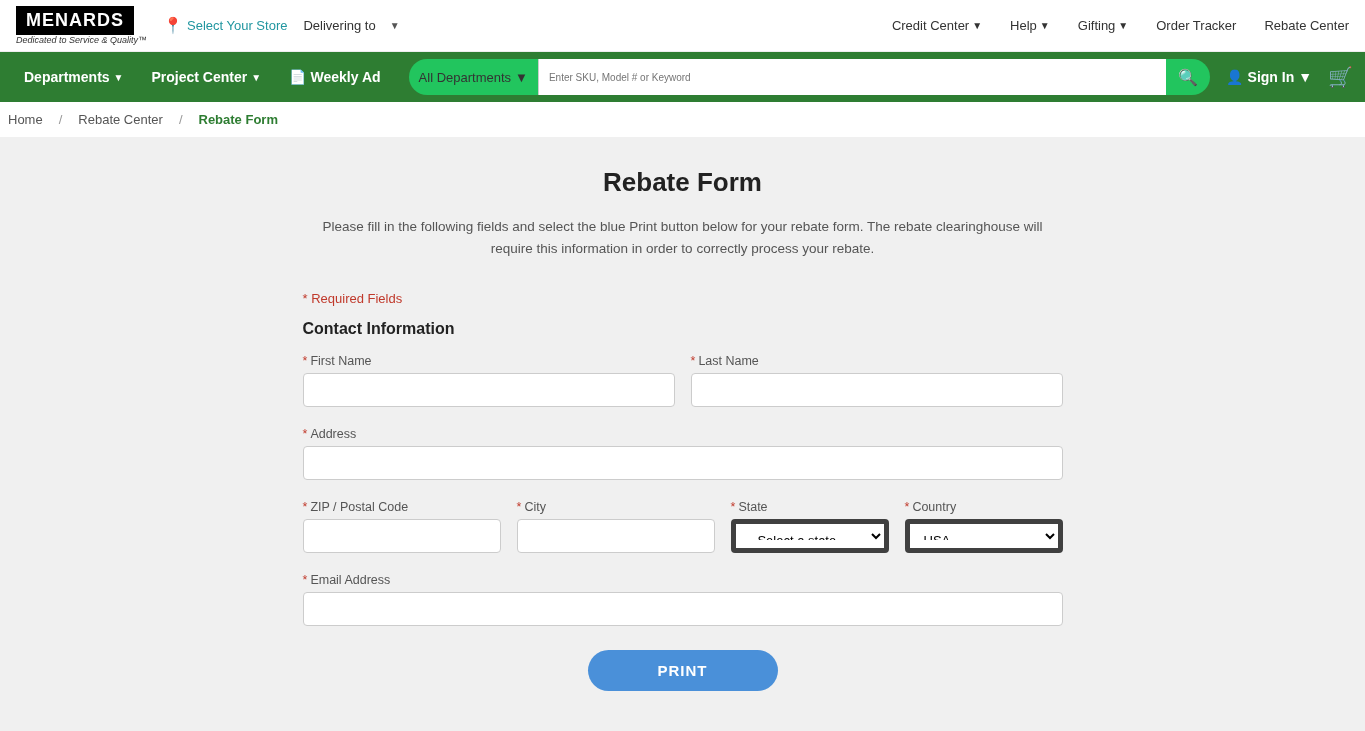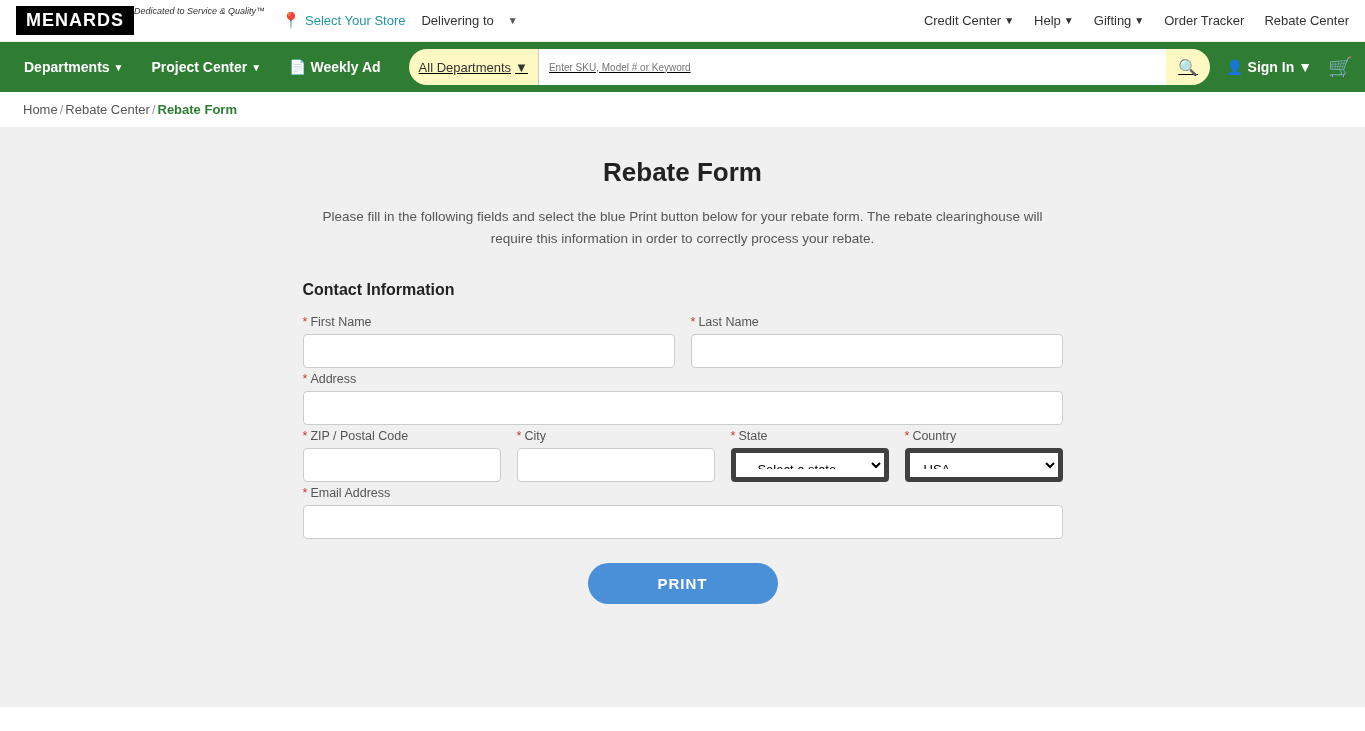--- a/index.html
+++ b/index.html
@@ -14,21 +14,21 @@
       background: #fff;
       border-bottom: 1px solid #eee;
     }
     .top-bar-left {
       display: flex;
       align-items: center;
       gap: 16px;
     }
     .logo-area {
       display: flex;
-      flex-direction: row;
+      flex-direction: column;
       align-items: flex-start;
     }
     .logo-box {
       background: #000;
       color: #fff;
       font-size: 18px;
       font-weight: 900;
       padding: 2px 8px;
       letter-spacing: 1px;
       border: 2px solid #000;
@@ -52,21 +52,21 @@
       align-items: center;
       gap: 12px;
       font-size: 13px;
       color: #333;
       cursor: pointer;
     }
     .delivering-to .chevron { font-size: 10px; color: #555; margin-left: 2px; }
     .top-bar-right {
       display: flex;
       align-items: center;
-      gap: 20px;
+      gap: 28px;
       font-size: 13px;
     }
     .top-bar-right a {
       text-decoration: none;
       color: #333;
       display: flex;
       align-items: center;
       gap: 3px;
       cursor: pointer;
     }
@@ -93,27 +93,26 @@
       cursor: pointer;
       white-space: nowrap;
     }
     .nav-item .chevron { font-size: 10px; }
     .weekly-ad-icon { font-size: 14px; }
 
     
     .search-bar {
       display: flex;
       align-items: center;
-      background: #fef9c3;
+      background: #22c55e;
       border-radius: 25px;
       overflow: hidden;
       flex: 1;
       margin: 0 12px;
       height: 36px;
-      text-decoration: underline;
     }
     .search-dept {
       display: flex;
       align-items: center;
       padding: 0 10px;
       border-right: 1px solid #ccc;
       font-size: 13px;
       color: #333;
       gap: 4px;
       cursor: pointer;
@@ -157,26 +156,26 @@
     }
     .cart-icon {
       color: #fff;
       font-size: 20px;
       cursor: pointer;
       margin-left: 8px;
     }
 
     
     .breadcrumb {
-      padding: 10px 23px;
+      padding: 10px 8px;
       font-size: 13px;
       color: #555;
       display: flex;
       align-items: center;
-      gap: 2px;
+      gap: 16px;
       text-align: center;
     }
     .breadcrumb a { color: #555; text-decoration: none; }
     .breadcrumb .sep { color: #999; }
     .breadcrumb .current { color: #2e7d32; font-weight: 600; }
 
     
     .main-content {
       background: #f0f0f0;
       min-height: 580px;
@@ -210,21 +209,21 @@
     }
     .section-title {
       font-size: 16px;
       font-weight: 700;
       color: #222;
       margin-bottom: 16px;
     }
     .form-row {
       display: flex;
       gap: 16px;
-      margin-bottom: 4px;
+      margin-bottom: 20px;
       justify-content: space-between;
     }
     .form-group {
       display: flex;
       flex-direction: column;
       flex: 1;
     }
     .form-label {
       font-size: 12.5px;
       color: #555;
@@ -357,20 +356,21 @@
   <a>Rebate Center</a>
   <span class="sep">/</span>
   <span class="current">Rebate Form</span>
 </div>
 
 <div class="main-content">
   <div class="form-card">
     <h1 class="form-title">Rebate Form</h1>
     <p class="form-description">Please fill in the following fields and select the blue Print button below for your rebate form. The rebate clearinghouse will require this information in order to correctly process your rebate.</p>
 
+    <div class="required-note">* Required Fields</div>
     <div class="section-title">Contact Information</div>
 
     <div class="form-row">
       <div class="form-group">
         <label class="form-label">
           <span class="req">*</span><span>First Name</span>
         </label>
         <input class="form-input" type="text" style="">
       </div>
       <div class="form-group">

